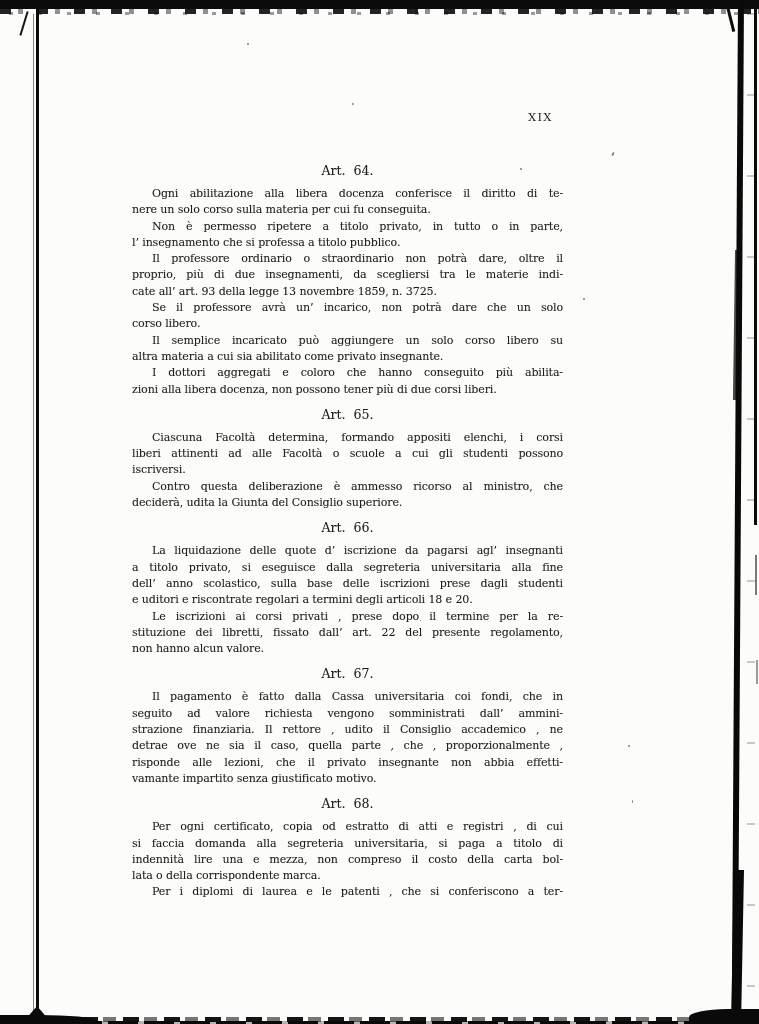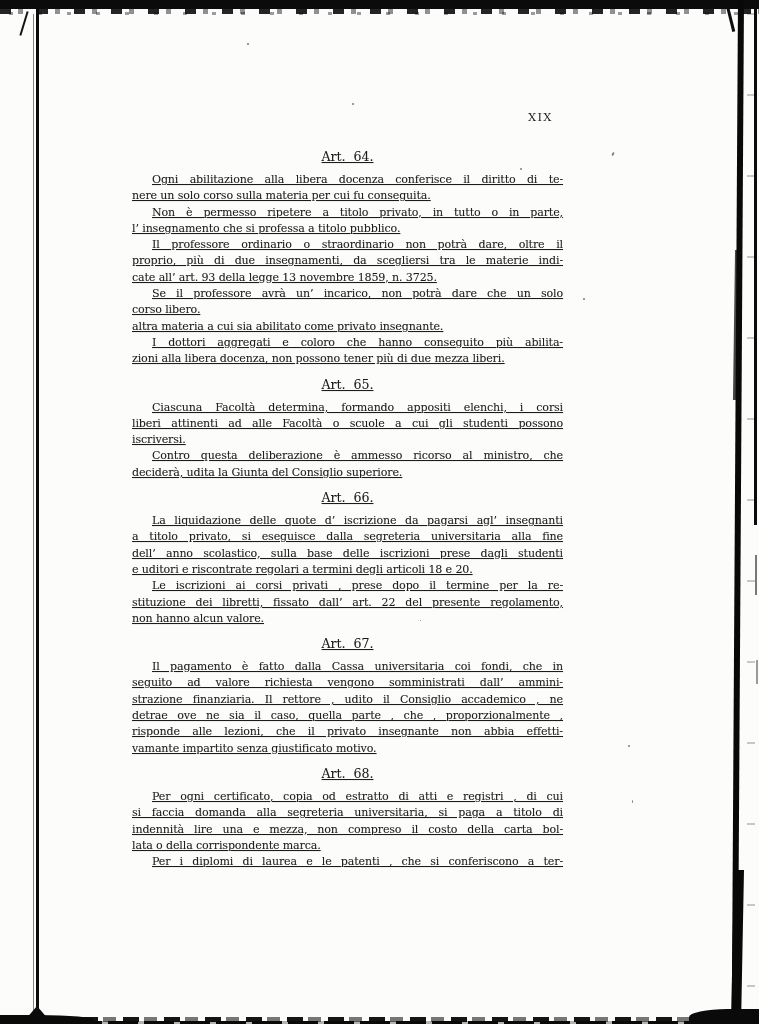--- a/index.html
+++ b/index.html
@@ -8,23 +8,22 @@
     background:#fcfcfb;
     font-family:"DejaVu Serif","Liberation Serif",serif;
     color:#1c1c1c;
   }
   
   .page-number{
     position:absolute;left:528px;top:110px;
     font-size:11.5px;letter-spacing:1.3px;
   }
   .text-block{
-    position:absolute;left:132px;top:149px;width:431px;
+    position:absolute;left:132px;top:163px;width:431px;
     text-shadow:0.3px 0.3px 0 rgba(28,28,28,.22);
-    text-decoration:underline;
   }
   .art-heading{
     text-align:center;font-size:12.5px;word-spacing:4px;
     height:16px;line-height:16px;margin:9px 0 7px;
   }
   .art-heading:first-child{margin-top:0;}
   .paragraph{margin:0;}
   .line{
     height:16.3px;line-height:16.3px;font-size:11px;
     letter-spacing:-0.1px;white-space:nowrap;
@@ -108,25 +107,26 @@
     <div class="paragraph">
       <div class="line indent">Il professore ordinario o straordinario non potrà dare, oltre il</div>
       <div class="line">proprio, più di due insegnamenti, da scegliersi tra le materie indi-</div>
       <div class="line endp">cate all’ art. 93 della legge 13 novembre 1859, n. 3725.</div>
     </div>
     <div class="paragraph">
       <div class="line indent">Se il professore avrà un’ incarico, non potrà dare che un solo</div>
       <div class="line endp">corso libero.</div>
     </div>
     <div class="paragraph">
+      <div class="line indent">Il semplice incaricato può aggiungere un solo corso libero su</div>
       <div class="line endp">altra materia a cui sia abilitato come privato insegnante.</div>
     </div>
     <div class="paragraph">
       <div class="line indent">I dottori aggregati e coloro che hanno conseguito più abilita-</div>
-      <div class="line endp">zioni alla libera docenza, non possono tener più di due mezza liberi.</div>
+      <div class="line endp">zioni alla libera docenza, non possono tener più di due corsi liberi.</div>
     </div>
     <div class="art-heading">Art. 65.</div>
     <div class="paragraph">
       <div class="line indent">Ciascuna Facoltà determina, formando appositi elenchi, i corsi</div>
       <div class="line">liberi attinenti ad alle Facoltà o scuole a cui gli studenti possono</div>
       <div class="line endp">iscriversi.</div>
     </div>
     <div class="paragraph">
       <div class="line indent">Contro questa deliberazione è ammesso ricorso al ministro, che</div>
       <div class="line endp">deciderà, udita la Giunta del Consiglio superiore.</div>

